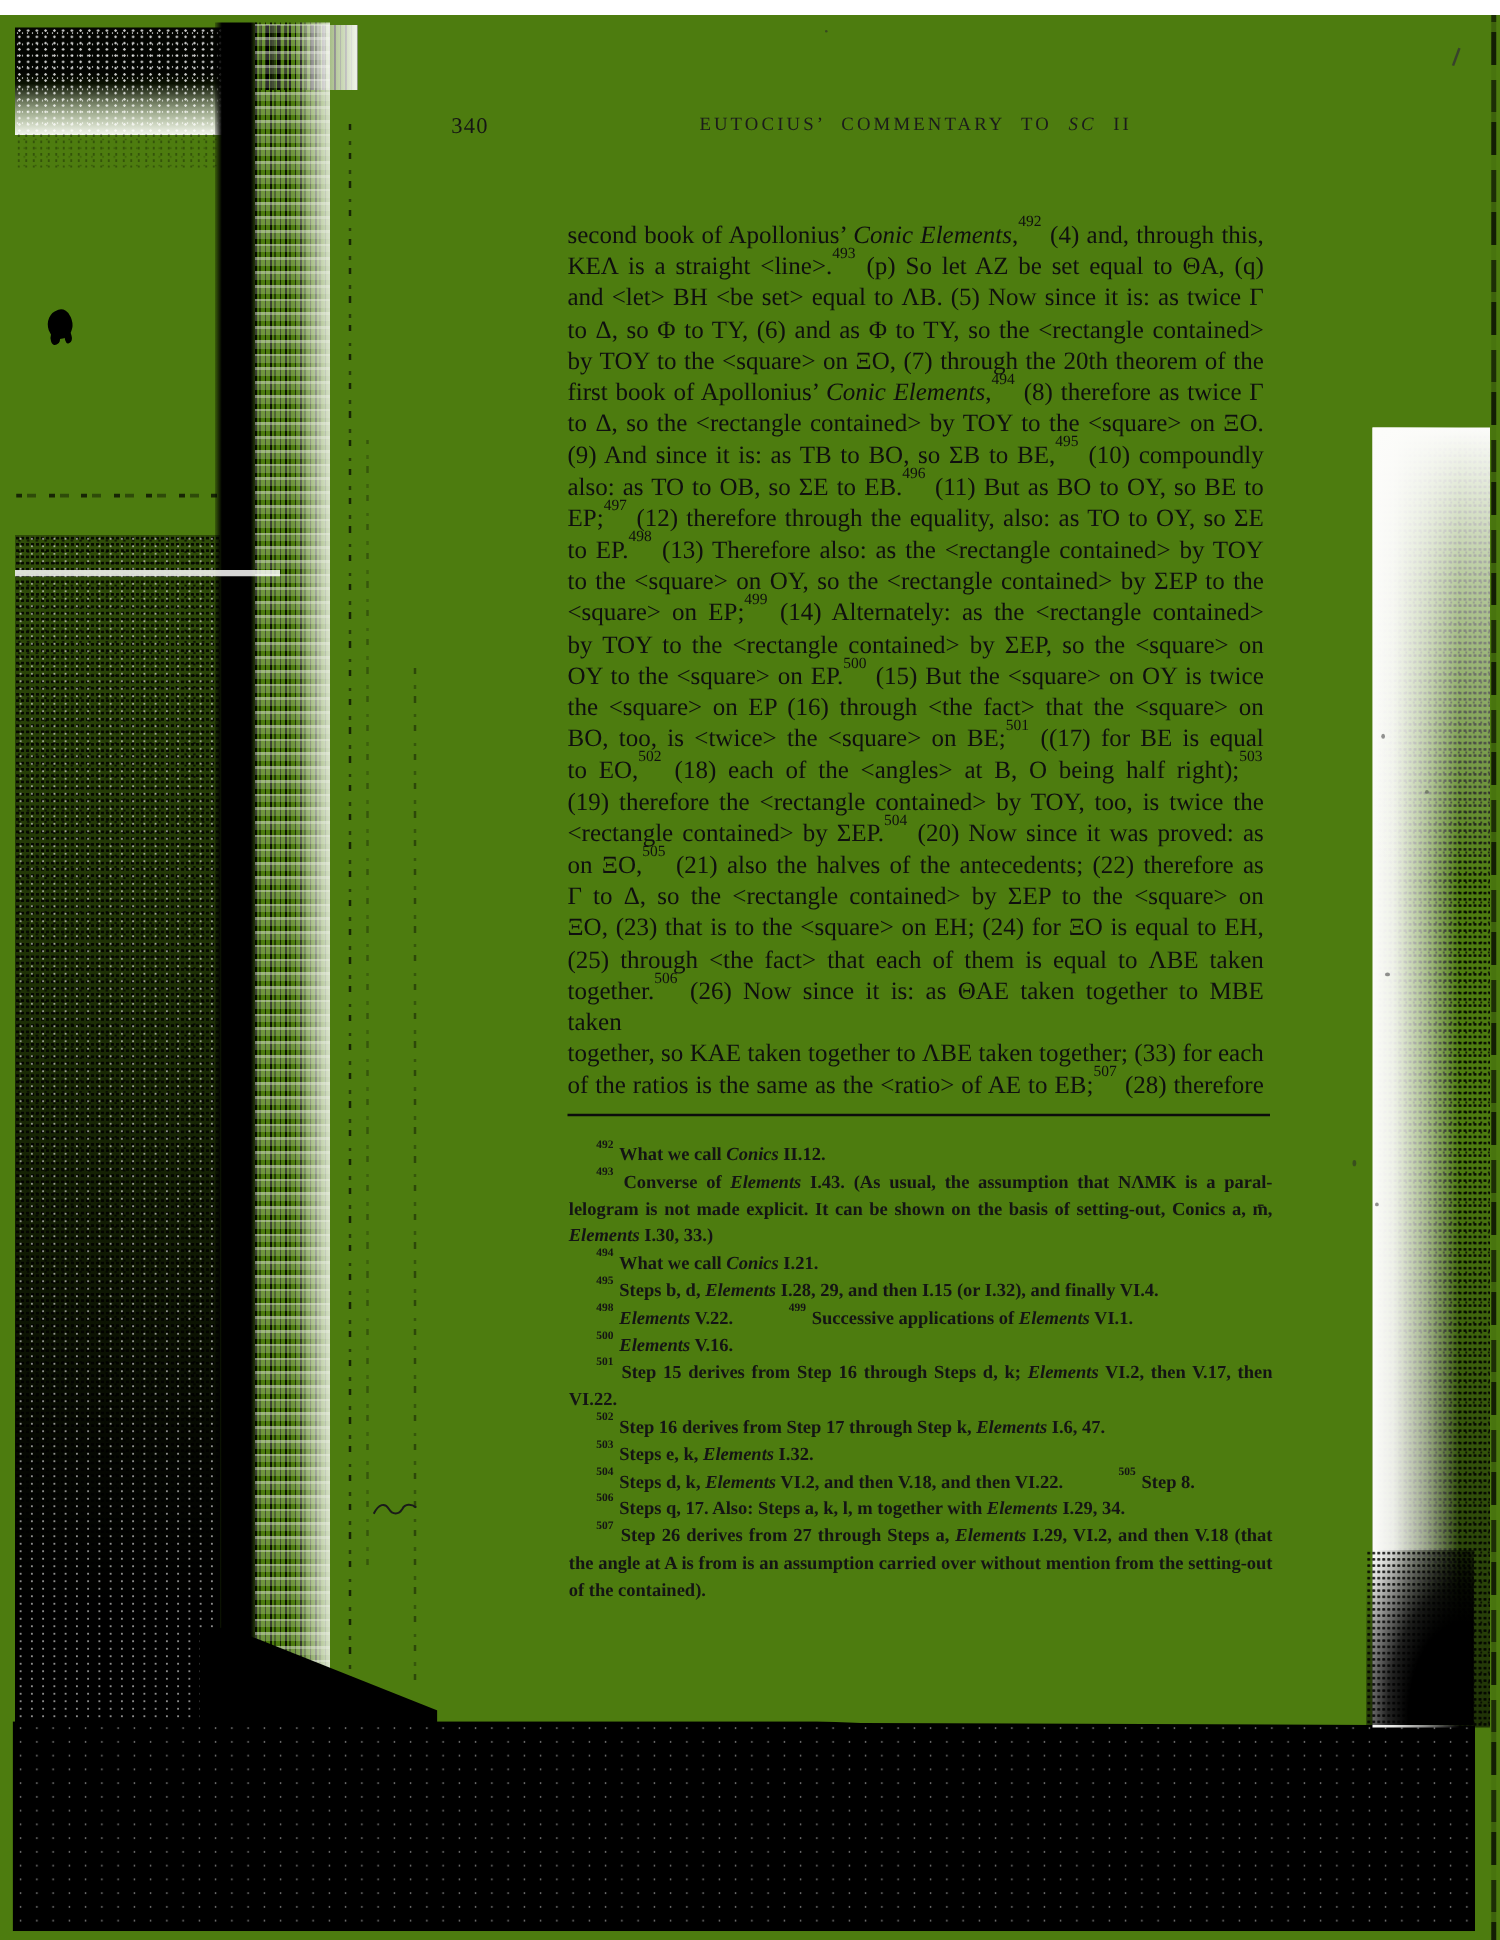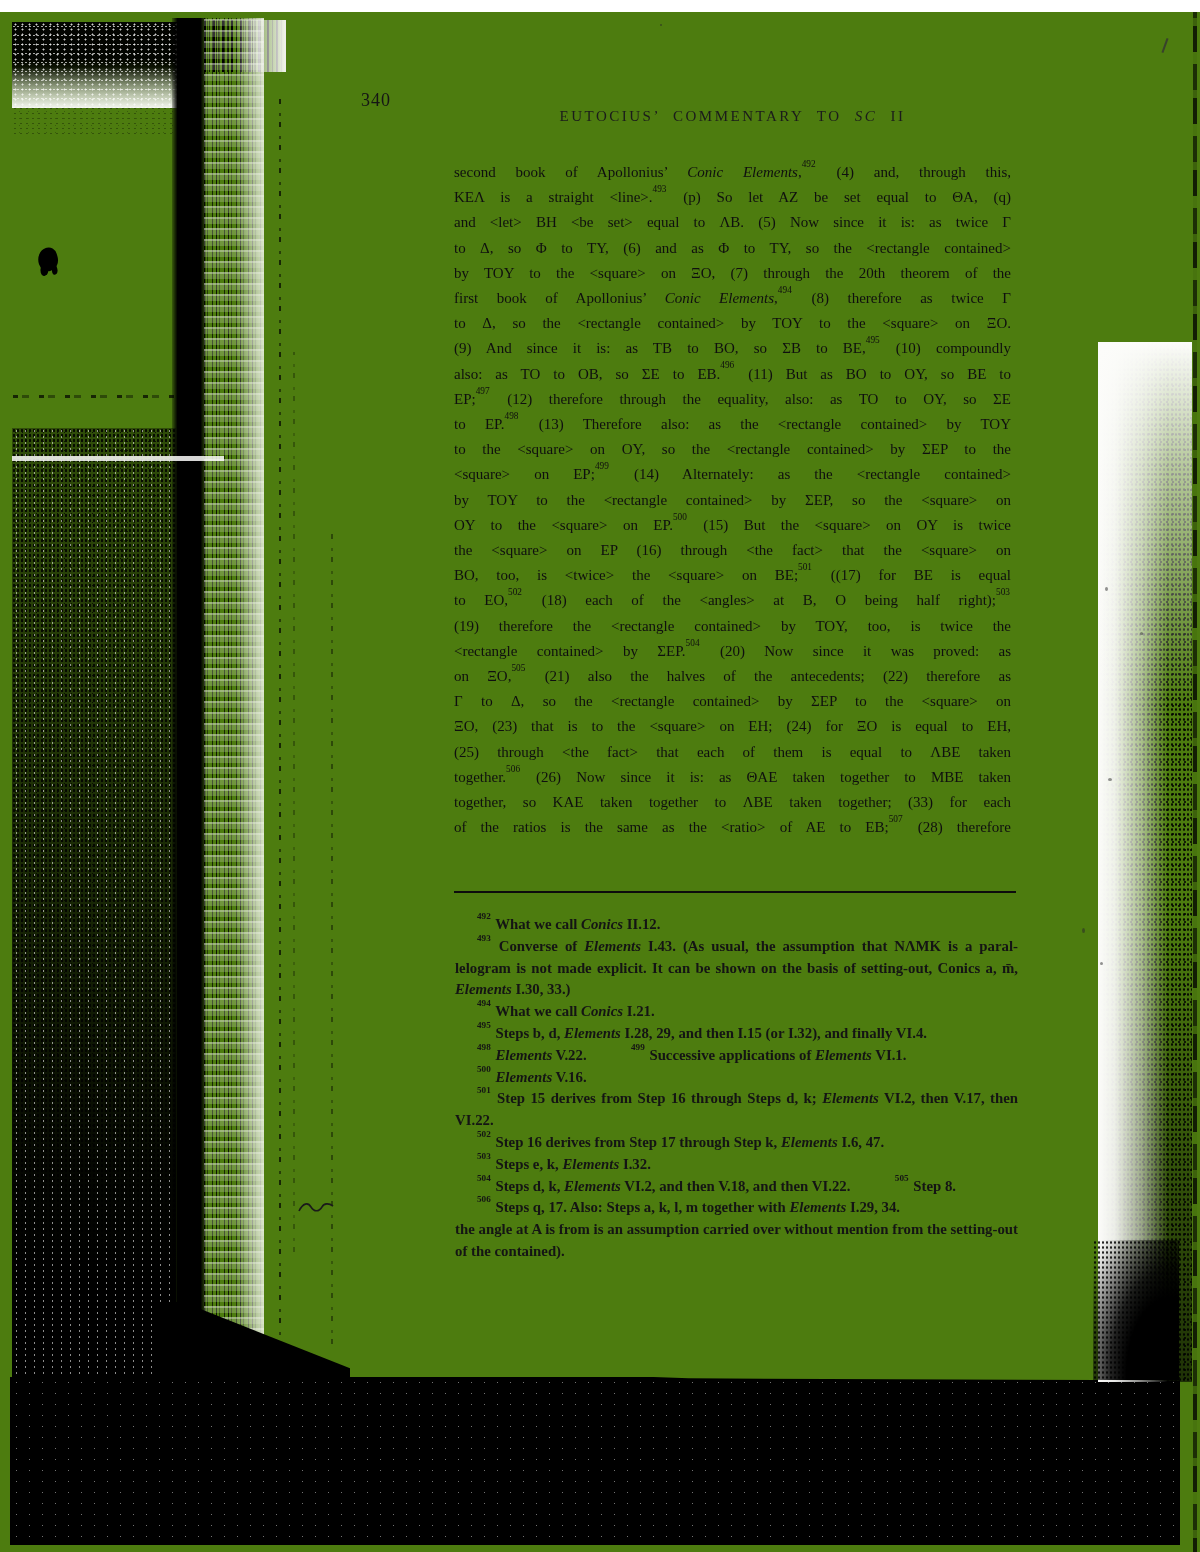--- a/index.html
+++ b/index.html
@@ -67,23 +67,23 @@
       radial-gradient(ellipse at 90% 95%, #000 0 40%, rgba(0,0,0,.85) 55%, rgba(0,0,0,.45) 72%, rgba(0,0,0,.12) 86%, transparent 95%);
     background-size:4px 5px, 100% 100%;}
   .art-edge-line{left:1193px;top:0;width:4px;height:1552px;opacity:.85;
     background-image:repeating-linear-gradient(0deg, rgba(0,0,0,.9) 0 26px, rgba(0,0,0,.25) 26px 34px, rgba(0,0,0,.75) 34px 60px, rgba(0,0,0,.08) 60px 72px);}
   .art-slash{left:1164px;top:26px;width:2px;height:15px;background:#333;transform:rotate(20deg);opacity:.8;}
   .dot{position:absolute;background:#2a2a2a;border-radius:50%;pointer-events:none;}
   .squiggle{left:298px;top:1189px;width:36px;height:15px;}
 
   
   .page-number{position:absolute;left:361px;top:78px;font-size:18px;letter-spacing:1px;color:#151515;}
-  .running-head{position:absolute;left:454px;top:96px;width:557px;text-align:center;
+  .running-head{position:absolute;left:454px;top:80px;width:557px;text-align:center;
     font-size:15px;letter-spacing:2.5px;word-spacing:7px;color:#1b1b1b;white-space:nowrap;}
-  .body-col{position:absolute;left:454px;top:148px;width:557px;font-size:15px;
+  .body-col{position:absolute;left:454px;top:164px;width:557px;font-size:20px;
     line-height:25.2px;color:#0f0f0f;}
   .body-col .tline{text-align:justify;text-align-last:justify;white-space:normal;}
   .fn-rule{position:absolute;left:454px;top:879px;width:562px;height:2px;background:#0c0c0c;}
   .fn-col{position:absolute;left:455px;top:902px;width:563px;font-size:14.8px;
     line-height:21.8px;color:#141414;font-weight:bold;}
   .fn-col .tline{text-align:left;}
   .fn-col .tline.indent{text-indent:22px;}
   .fn-col .tline.fill{text-align:justify;text-align-last:justify;}
   sup.fn-ref{font-size:.62em;line-height:0;position:relative;top:-.45em;padding-right:1px;}
   .content{position:relative;z-index:5;}
@@ -168,18 +168,19 @@
         <div class="tline indent"><sup class="fn-ref">494</sup> What we call <i>Conics</i> I.21.</div>
         <div class="tline indent"><sup class="fn-ref">495</sup> Steps b, d, <i>Elements</i> I.28, 29, and then I.15 (or I.32), and finally VI.4.</div>
         <div class="tline indent"><sup class="fn-ref">498</sup> <i>Elements</i> V.22.   <sup class="fn-ref">499</sup> Successive applications of <i>Elements</i> VI.1.</div>
         <div class="tline indent"><sup class="fn-ref">500</sup> <i>Elements</i> V.16.</div>
         <div class="tline indent fill"><sup class="fn-ref">501</sup> Step 15 derives from Step 16 through Steps d, k; <i>Elements</i> VI.2, then V.17, then</div>
         <div class="tline">VI.22.</div>
         <div class="tline indent"><sup class="fn-ref">502</sup> Step 16 derives from Step 17 through Step k, <i>Elements</i> I.6, 47.</div>
         <div class="tline indent"><sup class="fn-ref">503</sup> Steps e, k, <i>Elements</i> I.32.</div>
         <div class="tline indent"><sup class="fn-ref">504</sup> Steps d, k, <i>Elements</i> VI.2, and then V.18, and then VI.22.   <sup class="fn-ref">505</sup> Step 8.</div>
         <div class="tline indent"><sup class="fn-ref">506</sup> Steps q, 17. Also: Steps a, k, l, m together with <i>Elements</i> I.29, 34.</div>
+        <div class="tline indent fill"><sup class="fn-ref">507</sup> Step 26 derives from 27 through Steps a, <i>Elements</i> I.29, VI.2, and then V.18 (that</div>
         <div class="tline fill">the angle at A is from is an assumption carried over without mention from the setting-out</div>
         <div class="tline">of the contained).</div>
       </div>
   </div>
 
 </div>
 
 </body></html>

